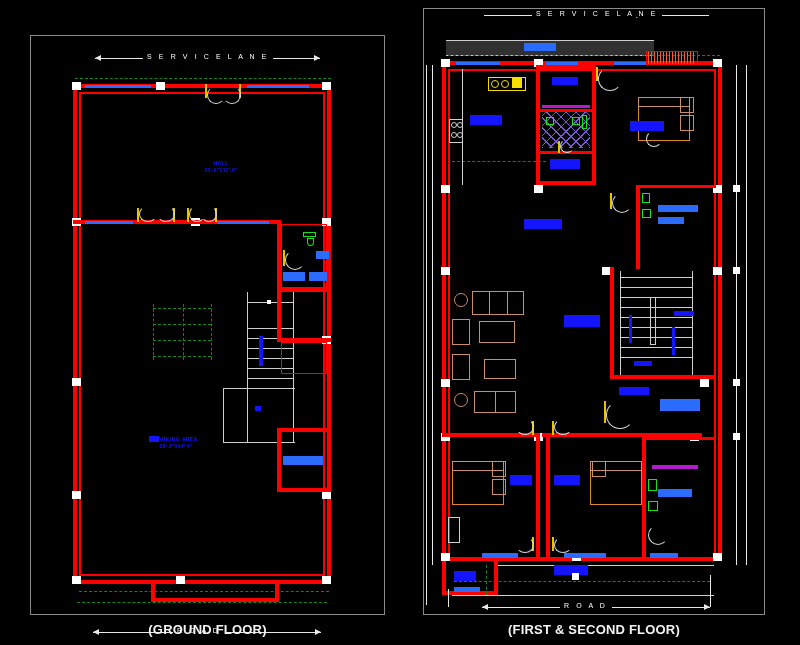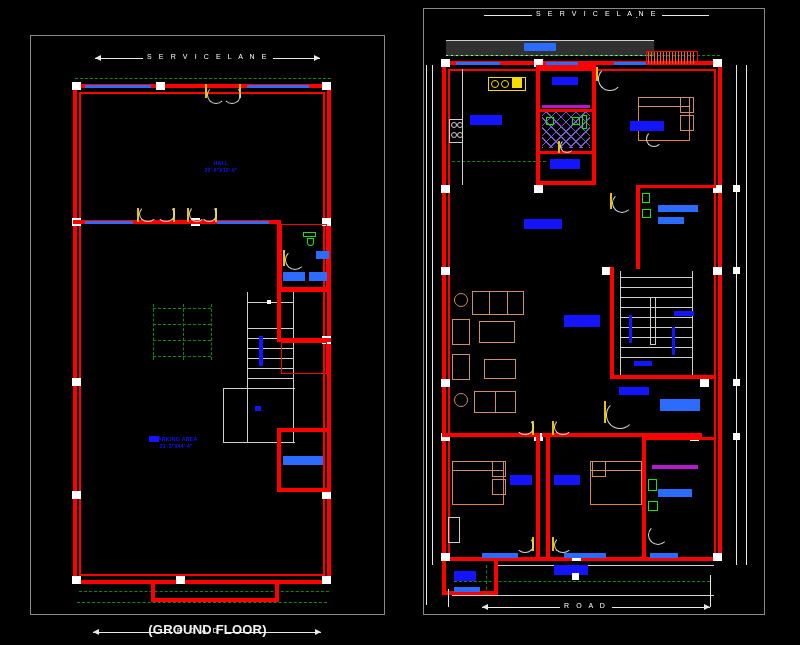--- a/index.html
+++ b/index.html
@@ -409,15 +409,16 @@
     <div class="dim-v" style="left:322px;top:56px;height:500px;"></div>
     <div class="col" style="left:309px;top:176px;width:7px;height:7px;"></div>
     <div class="col" style="left:309px;top:258px;width:7px;height:7px;"></div>
     <div class="col" style="left:309px;top:370px;width:7px;height:7px;"></div>
     <div class="col" style="left:309px;top:424px;width:7px;height:7px;"></div>
 
     <div class="dim-v" style="left:8px;top:56px;height:500px;"></div>
     <div class="dim-v" style="left:2px;top:56px;height:540px;"></div>
   </div>
 
+  <div class="sheet-caption" id="caption-right">(FIRST &amp; SECOND FLOOR)</div>
 
 
 </div>
 
 </body></html>

